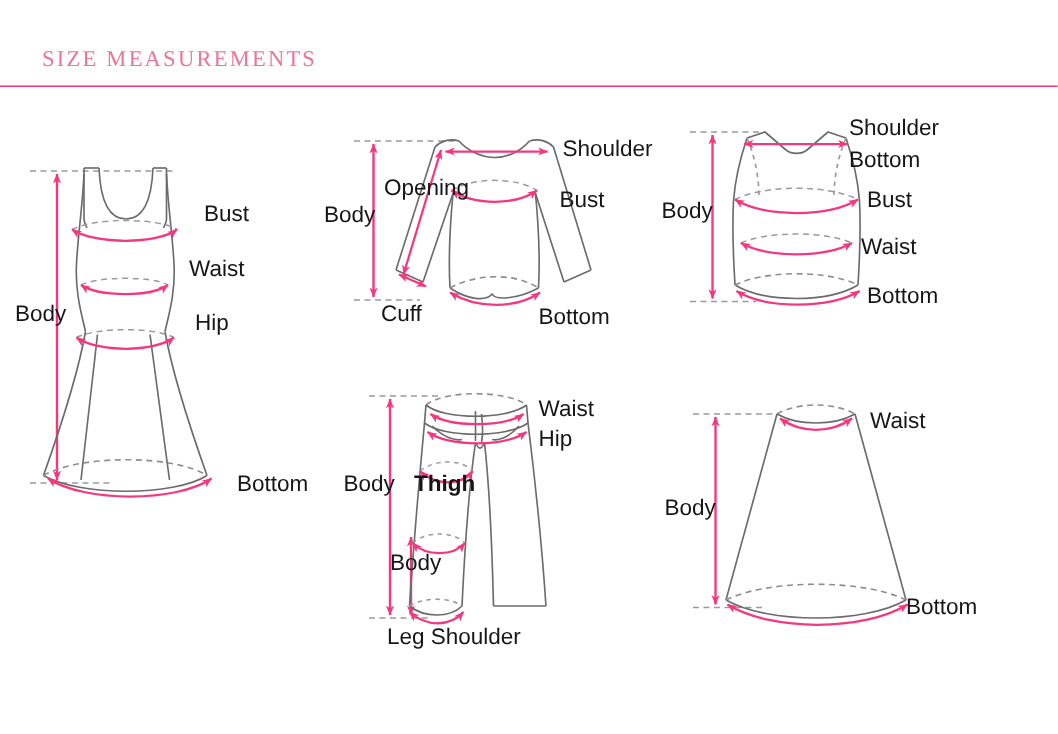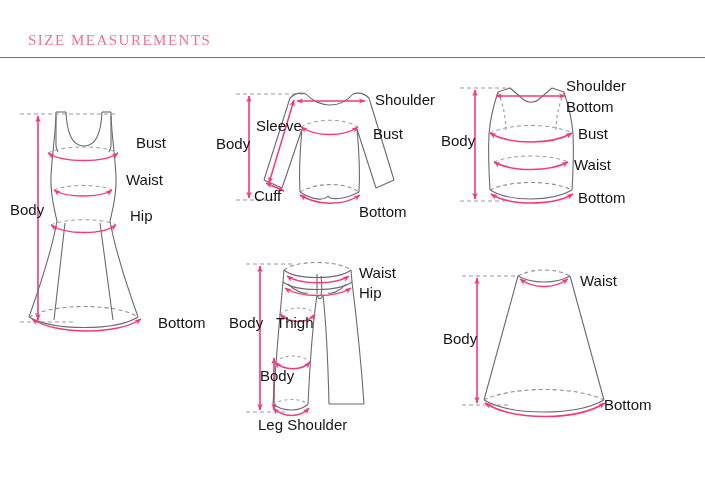--- a/index.html
+++ b/index.html
@@ -154,24 +154,24 @@
       <path d="M83,45 C98,55 126,55 140,45" stroke="#f4387f" stroke-width="1.5" fill="none" marker-start="url(#ahs)" marker-end="url(#ah)"></path>
 
       <line x1="76" y1="18" x2="51" y2="101" stroke="#f4387f" stroke-width="1.5" marker-start="url(#ahs)" marker-end="url(#ah)"></line>
 
       <line x1="48" y1="101" x2="66" y2="109" stroke="#f4387f" stroke-width="1.5" marker-start="url(#ahs)" marker-end="url(#ah)"></line>
 
       <path d="M82,113 C100,124 126,124 142,113" stroke="#f4387f" stroke-width="1.5" fill="none" marker-start="url(#ahs)" marker-end="url(#ah)"></path>
     </svg>
 
     <div class="lbl" style="left:157px; top:10px;">Shoulder</div>
-    <div class="lbl" style="left:38px;  top:36px;">Sleeve</div>
+    <div class="lbl" style="left:38px;  top:36px;">Opening</div>
     <div class="lbl" style="left:155px; top:44px;">Bust</div>
     <div class="lbl" style="left:-2px;  top:54px;">Body</div>
-    <div class="lbl" style="left:36px;  top:106px;text-align:right;">Cuff</div>
+    <div class="lbl" style="left:36px;  top:120px;text-align:right;">Cuff</div>
     <div class="lbl" style="left:141px; top:122px;">Bottom</div>
   </div>
 
   <div class="figure" style="left:452px; top:70px;">
     <svg width="190" height="150" viewBox="0 0 190 150">
 
       <path d="M8,18 L58,18" stroke="#9a9a9a" stroke-width="1" stroke-dasharray="4,3" fill="none"></path>
       <path d="M8,131 L52,131" stroke="#9a9a9a" stroke-width="1" stroke-dasharray="4,3" fill="none"></path>
 
       <line x1="23" y1="20" x2="23" y2="129" stroke="#f4387f" stroke-width="1.6" marker-start="url(#ahs)" marker-end="url(#ah)"></line>
@@ -260,21 +260,21 @@
 
       <path d="M37,110 C46,102 64,102 72,110" stroke="#9a9a9a" stroke-width="1" stroke-dasharray="3,3" fill="none"></path>
       <path d="M37,110 C46,119 64,119 72,110" stroke="#f4387f" stroke-width="1.5" fill="none" marker-start="url(#ahs)" marker-end="url(#ah)"></path>
 
       <path d="M35,156 C46,166 62,166 71,156" stroke="#f4387f" stroke-width="1.5" fill="none" marker-start="url(#ahs)" marker-end="url(#ah)"></path>
     </svg>
 
     <div class="lbl" style="left:121px; top:13px;">Waist</div>
     <div class="lbl" style="left:121px; top:33px;">Hip</div>
     <div class="lbl" style="left:-9px;  top:63px;">Body</div>
-    <div class="lbl" style="left:38px;  top:63px;">Thigh</div>
+    <div class="lbl" style="left:38px;  top:63px;font-weight:bold;">Thigh</div>
     <div class="lbl" style="left:22px;  top:116px;">Body</div>
     <div class="lbl" style="left:20px;  top:165px;">Leg Shoulder</div>
   </div>
 
   <div class="figure" style="left:452px; top:258px;">
     <svg width="200" height="170" viewBox="0 0 200 170">
 
       <path d="M10,18 L66,18" stroke="#9a9a9a" stroke-width="1" stroke-dasharray="4,3" fill="none"></path>
       <path d="M10,147 L56,147" stroke="#9a9a9a" stroke-width="1" stroke-dasharray="4,3" fill="none"></path>
 

